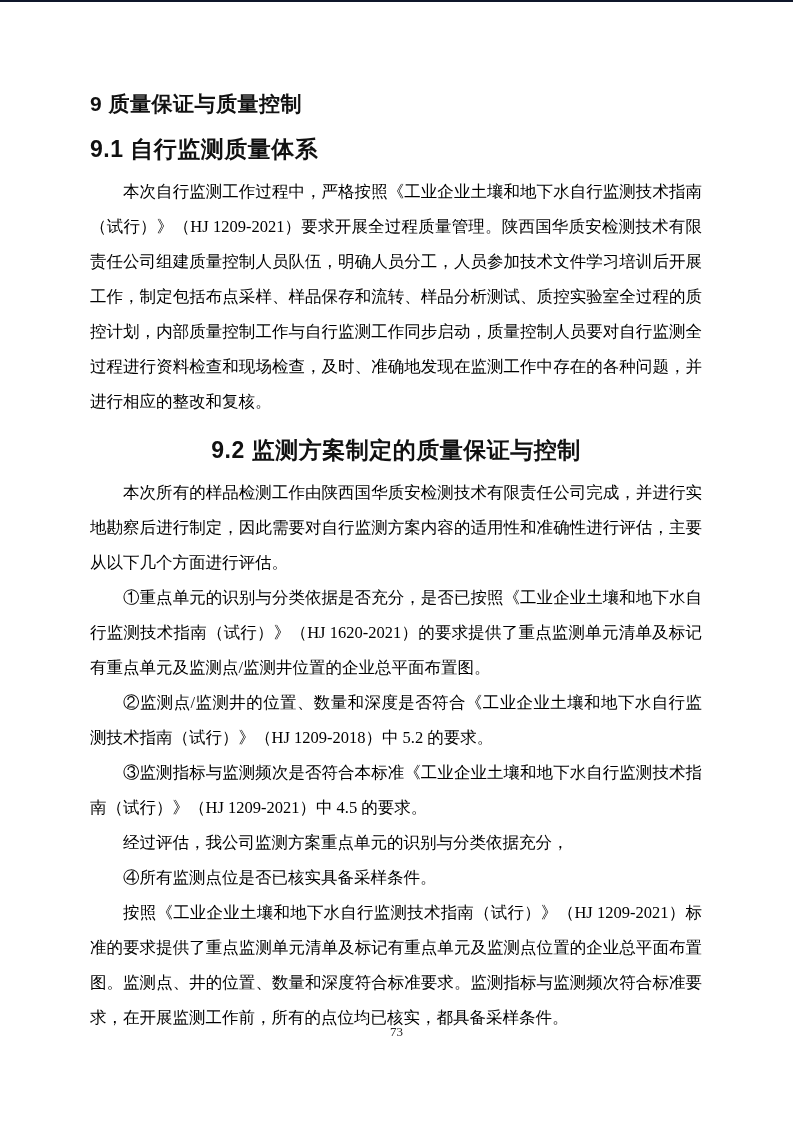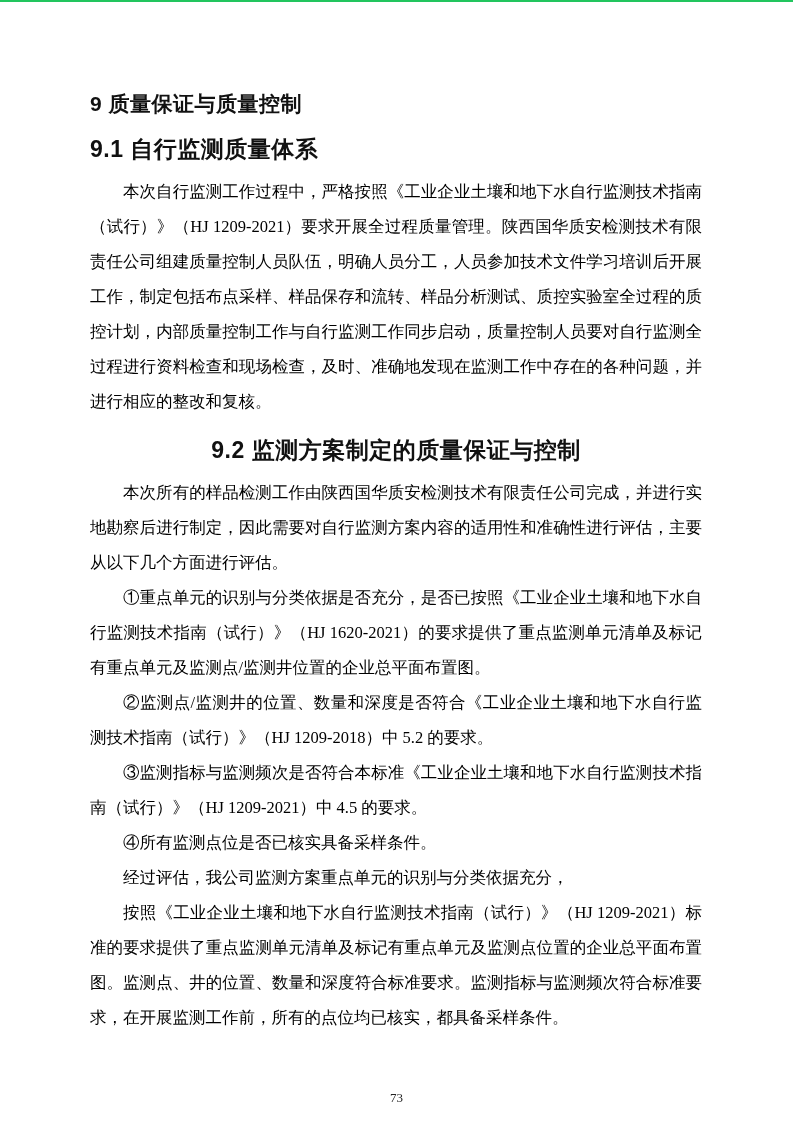--- a/index.html
+++ b/index.html
@@ -5,21 +5,21 @@
   html, body {
     margin: 0;
     padding: 0;
     background: #ffffff;
   }
   .page {
     position: relative;
     width: 793px;
     height: 1122px;
     background: #ffffff;
-    border-top: 2px solid #22c55e;
+    border-top: 2px solid #0f172a;
     box-sizing: border-box;
     overflow: hidden;
     color: #1a1a1a;
   }
   .content {
     position: absolute;
     left: 90px;
     right: 91px;
     top: 86px;
   }
@@ -50,21 +50,21 @@
     font-family: "Liberation Serif", "DejaVu Serif", serif;
     font-size: 16.5px;
     line-height: 35px;
     text-align: justify;
     text-justify: inter-ideograph;
     text-indent: 2em;
     color: #000000;
   }
   .page-number {
     position: absolute;
-    top: 1088px;
+    top: 1022px;
     left: 0;
     width: 100%;
     text-align: center;
     font-family: "Liberation Serif", "DejaVu Serif", serif;
     font-size: 13px;
     color: #222222;
   }
 </style>
 </head>
 <body>
@@ -72,18 +72,18 @@
 <div class="page">
   <div class="content">
     <h1 class="doc-h1">9 质量保证与质量控制</h1>
     <h2 class="doc-h2">9.1 自行监测质量体系</h2>
     <p class="doc-p">本次自行监测工作过程中，严格按照《工业企业土壤和地下水自行监测技术指南（试行）》（HJ 1209-2021）要求开展全过程质量管理。陕西国华质安检测技术有限责任公司组建质量控制人员队伍，明确人员分工，人员参加技术文件学习培训后开展工作，制定包括布点采样、样品保存和流转、样品分析测试、质控实验室全过程的质控计划，内部质量控制工作与自行监测工作同步启动，质量控制人员要对自行监测全过程进行资料检查和现场检查，及时、准确地发现在监测工作中存在的各种问题，并进行相应的整改和复核。</p>
     <h2 class="doc-h2 second">9.2 监测方案制定的质量保证与控制</h2>
     <p class="doc-p">本次所有的样品检测工作由陕西国华质安检测技术有限责任公司完成，并进行实地勘察后进行制定，因此需要对自行监测方案内容的适用性和准确性进行评估，主要从以下几个方面进行评估。</p>
     <p class="doc-p">①重点单元的识别与分类依据是否充分，是否已按照《工业企业土壤和地下水自行监测技术指南（试行）》（HJ 1620-2021）的要求提供了重点监测单元清单及标记有重点单元及监测点/监测井位置的企业总平面布置图。</p>
     <p class="doc-p">②监测点/监测井的位置、数量和深度是否符合《工业企业土壤和地下水自行监测技术指南（试行）》（HJ 1209-2018）中 5.2 的要求。</p>
     <p class="doc-p">③监测指标与监测频次是否符合本标准《工业企业土壤和地下水自行监测技术指南（试行）》（HJ 1209-2021）中 4.5 的要求。</p>
+    <p class="doc-p">经过评估，我公司监测方案重点单元的识别与分类依据充分，</p>
     <p class="doc-p">④所有监测点位是否已核实具备采样条件。</p>
-    <p class="doc-p">经过评估，我公司监测方案重点单元的识别与分类依据充分，</p>
     <p class="doc-p">按照《工业企业土壤和地下水自行监测技术指南（试行）》（HJ 1209-2021）标准的要求提供了重点监测单元清单及标记有重点单元及监测点位置的企业总平面布置图。监测点、井的位置、数量和深度符合标准要求。监测指标与监测频次符合标准要求，在开展监测工作前，所有的点位均已核实，都具备采样条件。</p>
   </div>
   <div class="page-number">73</div>
 </div>
 
 </body></html>

